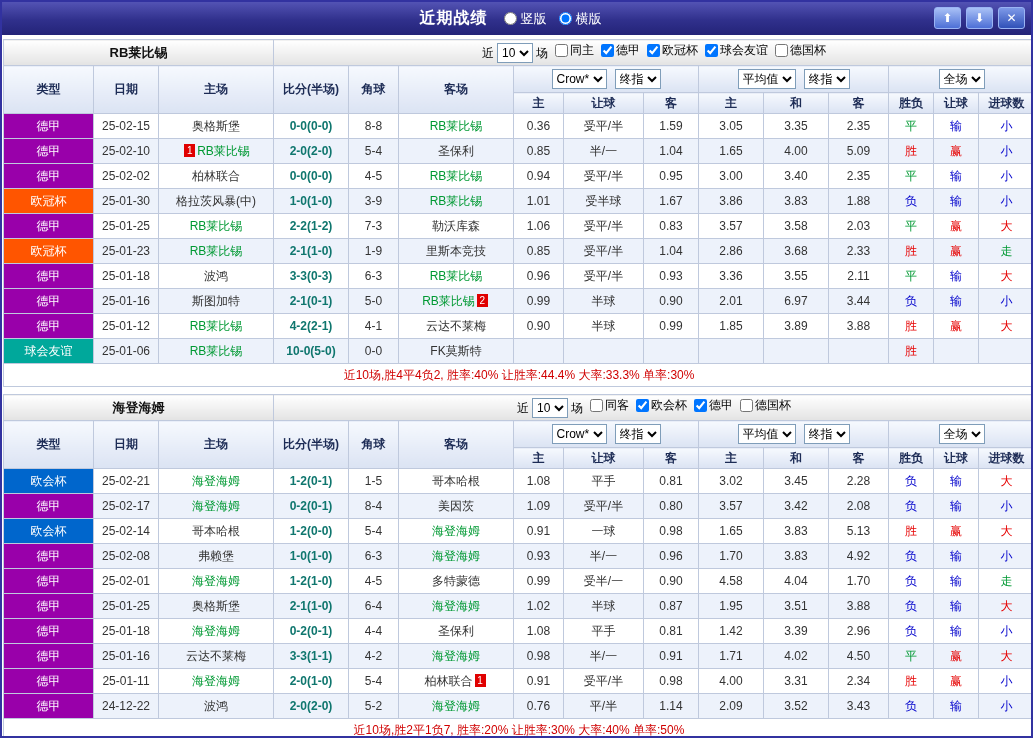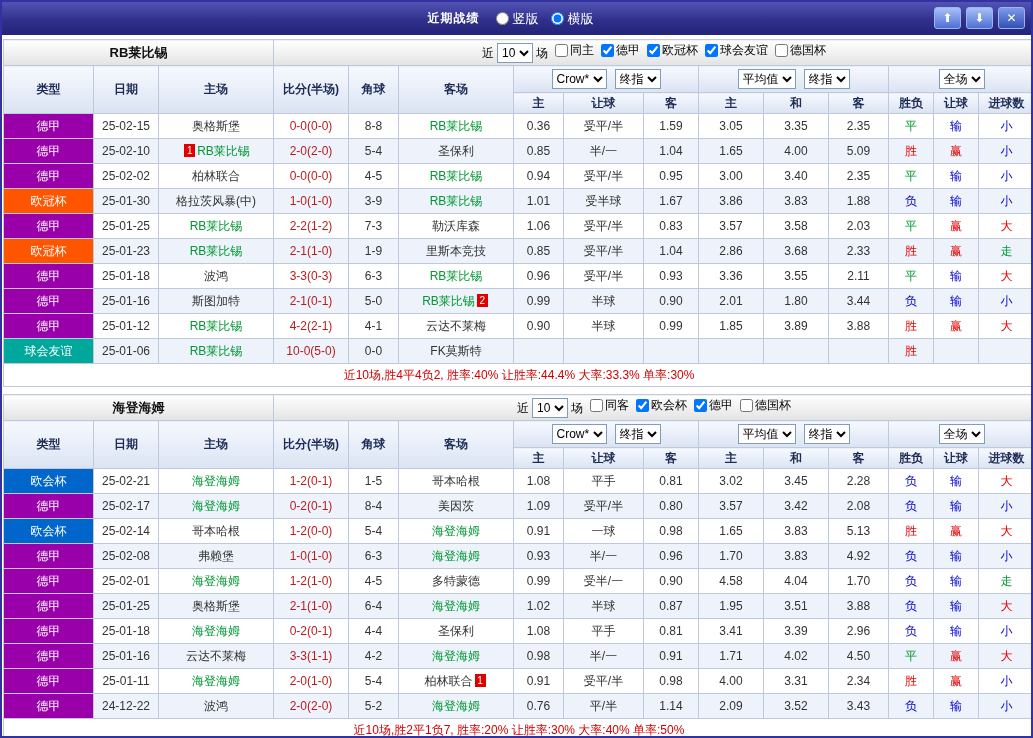--- a/index.html
+++ b/index.html
@@ -1,21 +1,21 @@
 <!DOCTYPE html>
 <html lang="zh"><head>
 <meta charset="utf-8">
 <style>
   html,body{margin:0;padding:0;background:#fff;}
   body{font-family:"Liberation Sans","DejaVu Sans",sans-serif;}
   .window{width:1033px;height:738px;box-sizing:border-box;border:2px solid #3232a0;background:#fff;overflow:hidden;}
   
   .titlebar{height:33px;background:linear-gradient(180deg,#5353b4 0%,#30308c 55%,#232378 100%);
     display:flex;align-items:center;justify-content:center;position:relative;color:#fff;}
-  .title{font-size:12px;font-weight:bold;margin-right:16px;letter-spacing:1px;}
+  .title{font-size:16px;font-weight:bold;margin-right:16px;letter-spacing:1px;}
   .radio-label{font-size:13px;display:inline-flex;align-items:center;gap:4px;margin-right:12px;cursor:pointer;}
   .radio-label input{margin:0;}
   .tb-buttons{position:absolute;right:6px;top:5px;display:flex;gap:5px;}
   .tb-btn{width:27px;height:22px;border:1px solid #9ab4f4;border-radius:3px;
     background:linear-gradient(#a9c1f6,#4d6fd6);color:#fff;font-size:12px;line-height:20px;
     text-align:center;cursor:pointer;padding:0;}
   .tb-btn.close{background:linear-gradient(#7e9ae8,#3050b8);}
   
   .content{padding:4px 1px 0 1px;}
   table.stats{width:100%;border-collapse:collapse;table-layout:fixed;margin-bottom:7px;font-size:12px;color:#333;}
@@ -27,21 +27,21 @@
   .cb{margin-left:7px;display:inline-flex;align-items:center;gap:2px;cursor:pointer;}
   .cb input{margin:0;}
   .dd-row th,.label-row th{background:linear-gradient(#f6f9fe,#dbe3f3);color:#1c2b55;font-weight:bold;}
   .dd-cell{height:24px;text-decoration:underline;}
   .dd-cell select{margin:0 4px;}
   .label-row th{height:18px;}
   select{font-size:12px;border:1px solid #7f9db9;background:#fff;height:20px;}
   tbody td{height:22px;background:#fff;}
   tbody tr:nth-child(even) td{background:#edf2fb;}
   td.type{color:#fff;}
-  td.score{color:#b91c1c;}
+  td.score{color:#0f766e;font-weight:bold;}
   td.team .focus{color:#009933;}
   .badge{display:inline-block;background:#e00000;color:#fff;font-size:10px;line-height:13px;
     min-width:9px;padding:0 1px;margin:0 2px;vertical-align:1px;}
   td.summary{color:#d00000;height:20px;background:#fff;font-size:12px;}
 </style>
 </head>
 <body>
 
 <div class="window">
 
@@ -242,21 +242,21 @@
             <td class="type" style="background: rgb(153, 0, 170);">德甲</td>
             <td>25-01-16</td>
             <td class="team"><span>斯图加特</span></td>
             <td class="score">2-1(0-1)</td>
             <td>5-0</td>
             <td class="team"><span class="focus">RB莱比锡</span><span class="badge">2</span></td>
             <td class="odds">0.99</td>
             <td class="odds">半球</td>
             <td class="odds">0.90</td>
             <td class="odds">2.01</td>
-            <td class="odds">1.80</td>
+            <td class="odds">6.97</td>
             <td class="odds">3.44</td>
             <td class="resv" style="color: rgb(0, 0, 204);">负</td>
             <td class="resv" style="color: rgb(0, 0, 204);">输</td>
             <td class="resv" style="color: rgb(0, 0, 204);">小</td>
           </tr>
           <tr>
             <td class="type" style="background: rgb(153, 0, 170);">德甲</td>
             <td>25-01-12</td>
             <td class="team"><span class="focus">RB莱比锡</span></td>
             <td class="score">4-2(2-1)</td>
@@ -457,21 +457,21 @@
           <tr>
             <td class="type" style="background: rgb(153, 0, 170);">德甲</td>
             <td>25-01-18</td>
             <td class="team"><span class="focus">海登海姆</span></td>
             <td class="score">0-2(0-1)</td>
             <td>4-4</td>
             <td class="team"><span>圣保利</span></td>
             <td class="odds">1.08</td>
             <td class="odds">平手</td>
             <td class="odds">0.81</td>
-            <td class="odds">3.41</td>
+            <td class="odds">1.42</td>
             <td class="odds">3.39</td>
             <td class="odds">2.96</td>
             <td class="resv" style="color: rgb(0, 0, 204);">负</td>
             <td class="resv" style="color: rgb(0, 0, 204);">输</td>
             <td class="resv" style="color: rgb(0, 0, 204);">小</td>
           </tr>
           <tr>
             <td class="type" style="background: rgb(153, 0, 170);">德甲</td>
             <td>25-01-16</td>
             <td class="team"><span>云达不莱梅</span></td>

